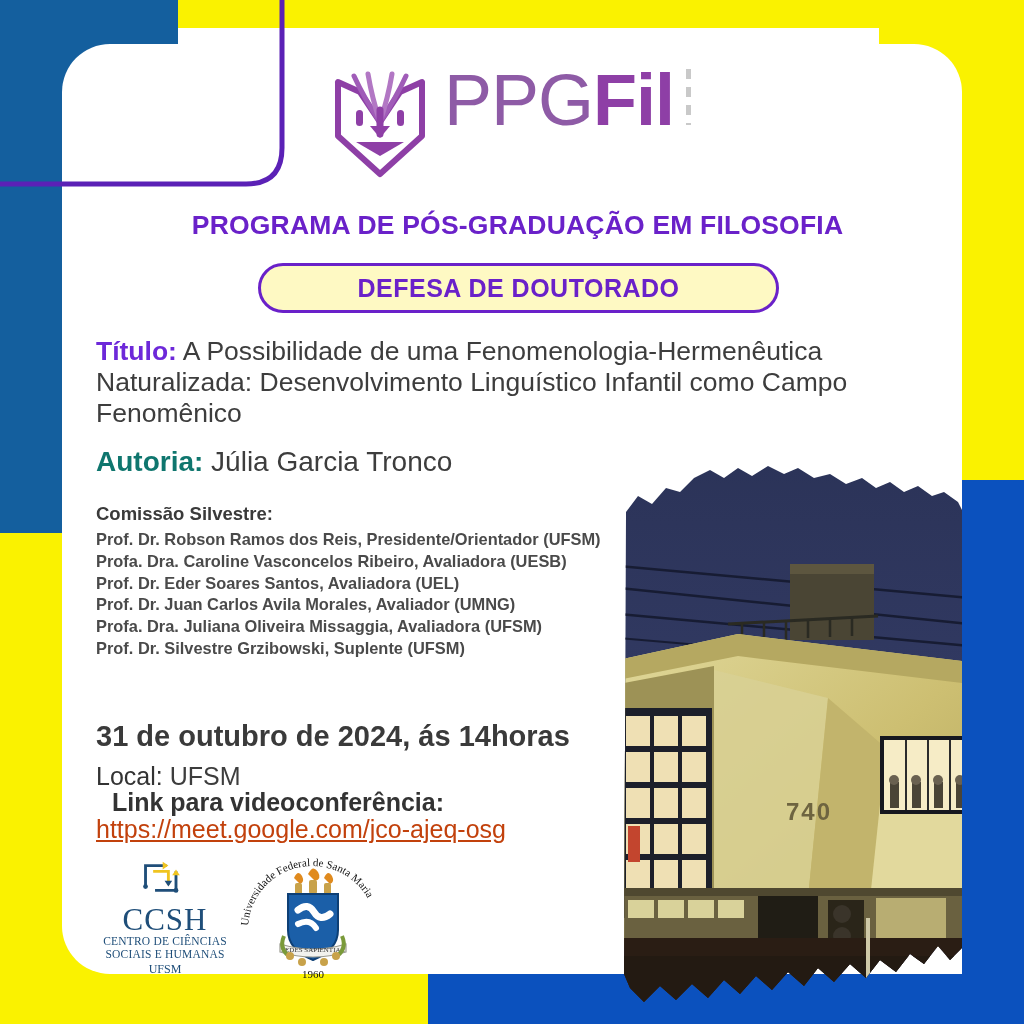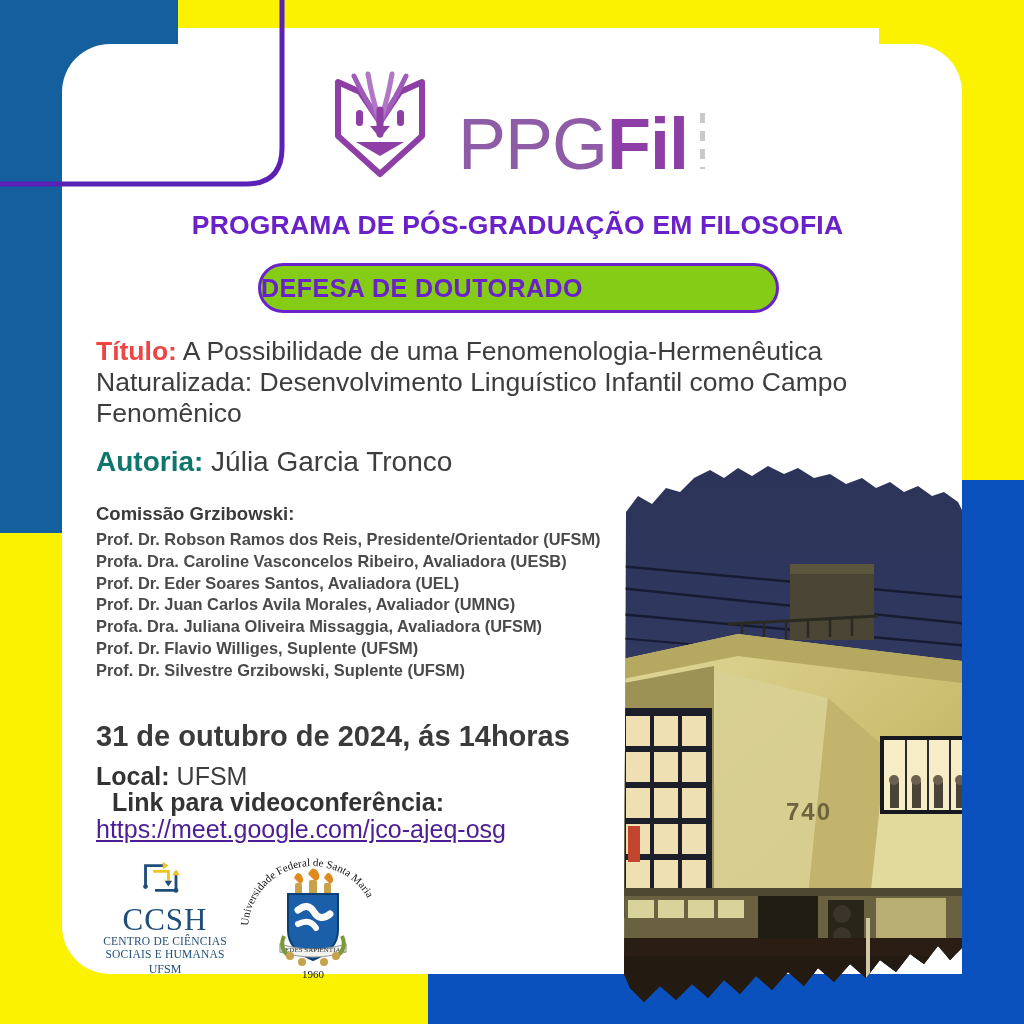--- a/index.html
+++ b/index.html
@@ -28,57 +28,57 @@
     background:#ffffff;border-radius:48px 48px 0 48px;
     box-shadow:0 0 0 0 rgba(0,0,0,0);
   }
 
   
   .deco-line{position:absolute;left:0;top:0;width:1024px;height:1024px;pointer-events:none;}
 
   
   .content{position:absolute;left:0;top:0;width:1024px;height:1024px;}
 
-  .logo-row{position:absolute;left:330px;top:64px;display:flex;align-items:flex-end;gap:28px;}
+  .logo-row{position:absolute;left:330px;top:64px;display:flex;align-items:flex-start;gap:14px;}
   .owl{width:100px;height:116px;}
   .wordmark{font-size:72px;letter-spacing:-1px;line-height:1;display:flex;align-items:baseline;}
   .wm-light{color:#8e5ba6;font-weight:400;font-family:"Liberation Sans",sans-serif;}
   .wm-bold{color:#8e3fa6;font-weight:700;}
   .wm-dash{display:inline-block;width:5px;height:56px;margin-left:12px;
            background:repeating-linear-gradient(to bottom,#c9c9c9 0 10px,transparent 10px 18px);}
 
   .program-title{
     position:absolute;left:0;right:0;top:210px;text-align:center;
     color:#6a21c9;font-weight:700;font-size:26.5px;letter-spacing:.2px;padding-left:11px;
   }
 
   .defesa-pill{
     position:absolute;left:258px;top:263px;width:515px;height:44px;
-    background:#84cc16;border:3.5px solid #6a21c9;border-radius:26px;
-    display:flex;align-items:center;
+    background:#fef9c3;border:3.5px solid #6a21c9;border-radius:26px;
+    display:flex;align-items:center;justify-content:center;
   }
   .defesa-pill span{color:#6a21c9;font-weight:700;font-size:25px;letter-spacing:.5px;}
 
   .titulo-block{position:absolute;left:96px;top:336px;width:800px;
     font-size:26.5px;line-height:1.17;color:#3d3d3d;font-weight:400;}
-  .titulo-block b{font-weight:700;color:#ef4444;}
+  .titulo-block b{font-weight:700;color:#6d28d9;}
 
   .autoria{position:absolute;left:96px;top:446px;font-size:28px;color:#3d3d3d;}
   .autoria b{font-weight:700;color:#0f766e;}
 
   .comissao{position:absolute;left:96px;top:503px;width:530px;}
   .comissao h3{margin:0 0 4px 0;font-size:18.5px;font-weight:700;color:#3a3a3a;}
   .comissao ul{margin:0;padding:0;list-style:none;font-weight:bold;}
   .comissao li{font-size:16.4px;line-height:1.33;color:#4a4a4a;white-space:nowrap;}
 
   .date-line{position:absolute;left:96px;top:720px;font-size:29px;font-weight:700;color:#3a3a3a;}
   .local-line{position:absolute;left:96px;top:762px;font-size:25px;color:#3d3d3d;}
-  .local-line b{font-weight:700;color:#333;}
+  .local-line b{font-weight:400;color:#333;}
   .link-label{position:absolute;left:112px;top:788px;font-size:25px;font-weight:700;color:#333;}
-  .link-url{position:absolute;left:96px;top:815px;font-size:25px;color:#4c1d95;text-decoration:underline;}
+  .link-url{position:absolute;left:96px;top:815px;font-size:25px;color:#c2410c;text-decoration:underline;}
 
   
   .ccsh{position:absolute;left:100px;top:858px;width:130px;text-align:center;color:#1f4e79;}
   .ccsh .mark{height:40px;margin-bottom:2px;}
   .ccsh .big{font-size:31px;letter-spacing:1px;font-family:"Liberation Serif",serif;line-height:1;color:#1f4e79;}
   .ccsh .sub{font-size:11.5px;font-family:"Liberation Serif",serif;line-height:1.12;color:#1f4e79;letter-spacing:.2px;}
   .ccsh .ufsm{font-size:12px;font-family:"Liberation Serif",serif;color:#1f4e79;margin-top:1px;}
 
   .ufsm-seal{position:absolute;left:232px;top:852px;width:160px;height:130px;}
 
@@ -139,28 +139,27 @@
       <b>Título:</b>
       <span>A Possibilidade de uma Fenomenologia-Hermenêutica Naturalizada: Desenvolvimento Linguístico Infantil como Campo Fenomênico</span>
     </div>
 
     <div class="autoria">
       <b>Autoria:</b>
       <span>Júlia Garcia Tronco</span>
     </div>
 
     <div class="comissao">
-      <h3>Comissão Grzibowski:</h3>
+      <h3>Comissão Silvestre:</h3>
       <ul>
         <li>Prof. Dr. Robson Ramos dos Reis, Presidente/Orientador (UFSM)</li>
         <li>Profa. Dra. Caroline Vasconcelos Ribeiro, Avaliadora (UESB)</li>
         <li>Prof. Dr. Eder Soares Santos, Avaliadora (UEL)</li>
         <li>Prof. Dr. Juan Carlos Avila Morales, Avaliador (UMNG)</li>
         <li>Profa. Dra. Juliana Oliveira Missaggia, Avaliadora (UFSM)</li>
-        <li>Prof. Dr. Flavio Williges, Suplente (UFSM)</li>
         <li>Prof. Dr. Silvestre Grzibowski, Suplente (UFSM)</li>
       </ul>
     </div>
 
     <div class="date-line">31 de outubro de 2024, ás 14horas</div>
     <div class="local-line">
       <b>Local:</b>
       <span>UFSM</span>
     </div>
     <div class="link-label">Link para videoconferência:</div>

